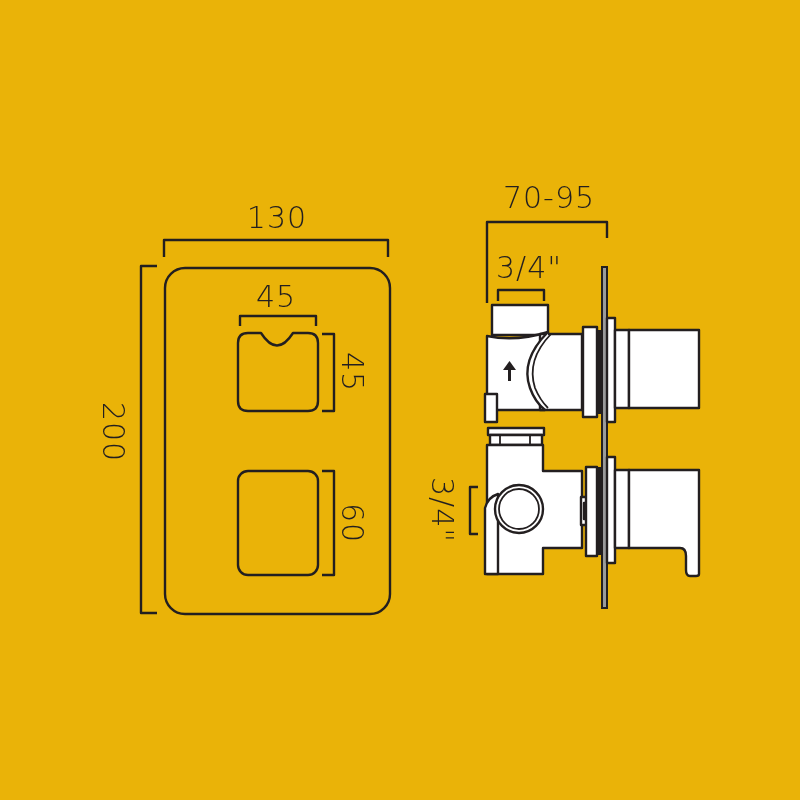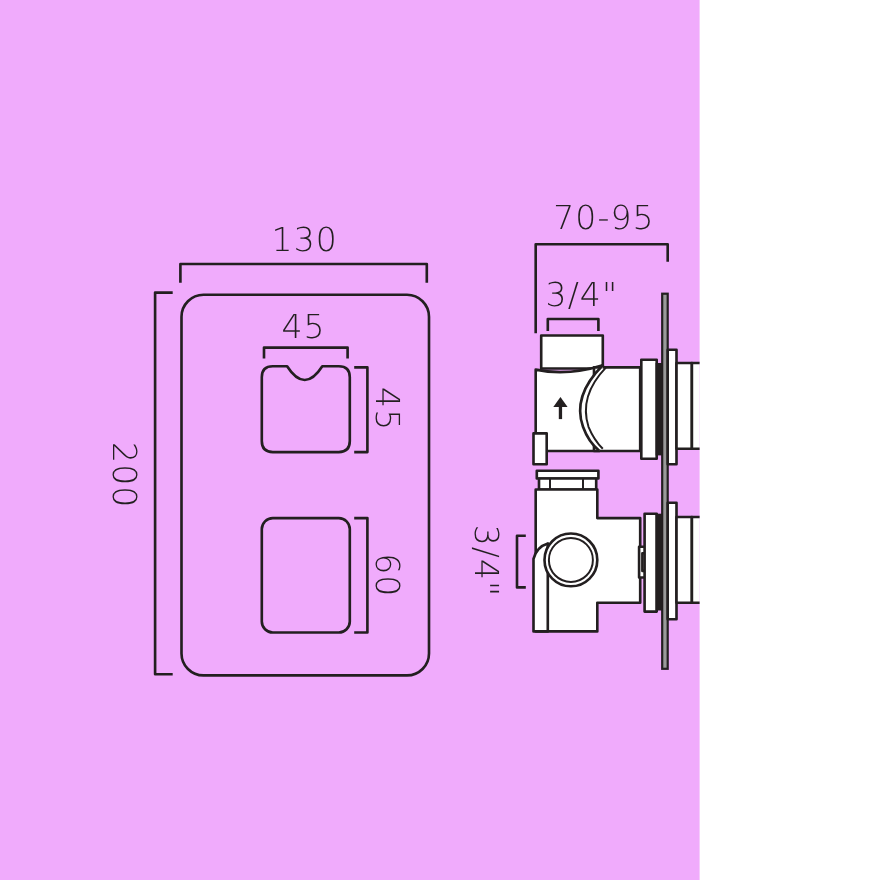--- a/index.html
+++ b/index.html
@@ -1,16 +1,16 @@
 <!DOCTYPE html>
 <html><head>
   <meta charset="utf-8">
   <style>
     html, body { margin: 0; padding: 0; background: #ffffff; }
-    .canvas { position: relative; width: 636px; height: 800px; background: #f0abfc; overflow: hidden; }
+    .canvas { position: relative; width: 800px; height: 800px; background: #eab308; overflow: hidden; }
     svg { position: absolute; left: 0; top: 0; }
     .dim-text { font-family: "DejaVu Sans", sans-serif; font-size: 30px; fill: #231f20; font-weight: 300; letter-spacing: 1px; }
     .ln { fill: none; stroke: #231f20; stroke-width: 2.4; stroke-linejoin: round; }
     .ln-thin { fill: none; stroke: #231f20; stroke-width: 1.8; }
     .fill-w { fill: #ffffff; stroke: #231f20; stroke-width: 2.4; stroke-linejoin: round; }
     .fill-g { fill: #9a9a9a; stroke: #231f20; stroke-width: 2; }
     .fill-k { fill: #231f20; }
   </style>
 </head>
 <body>

